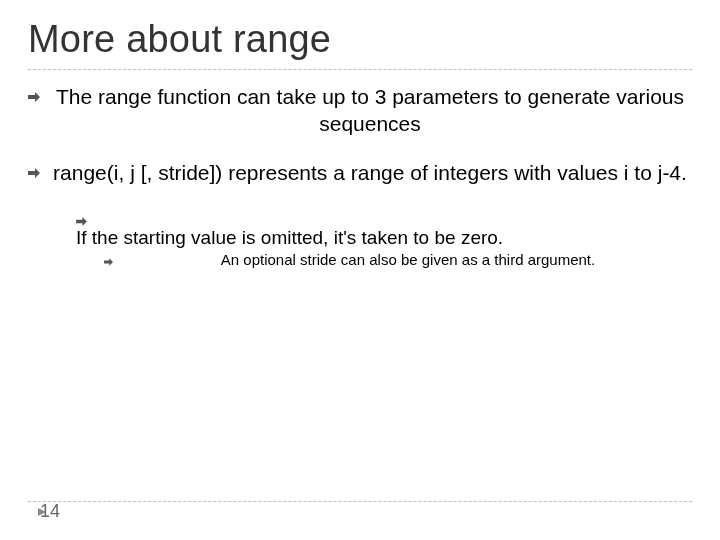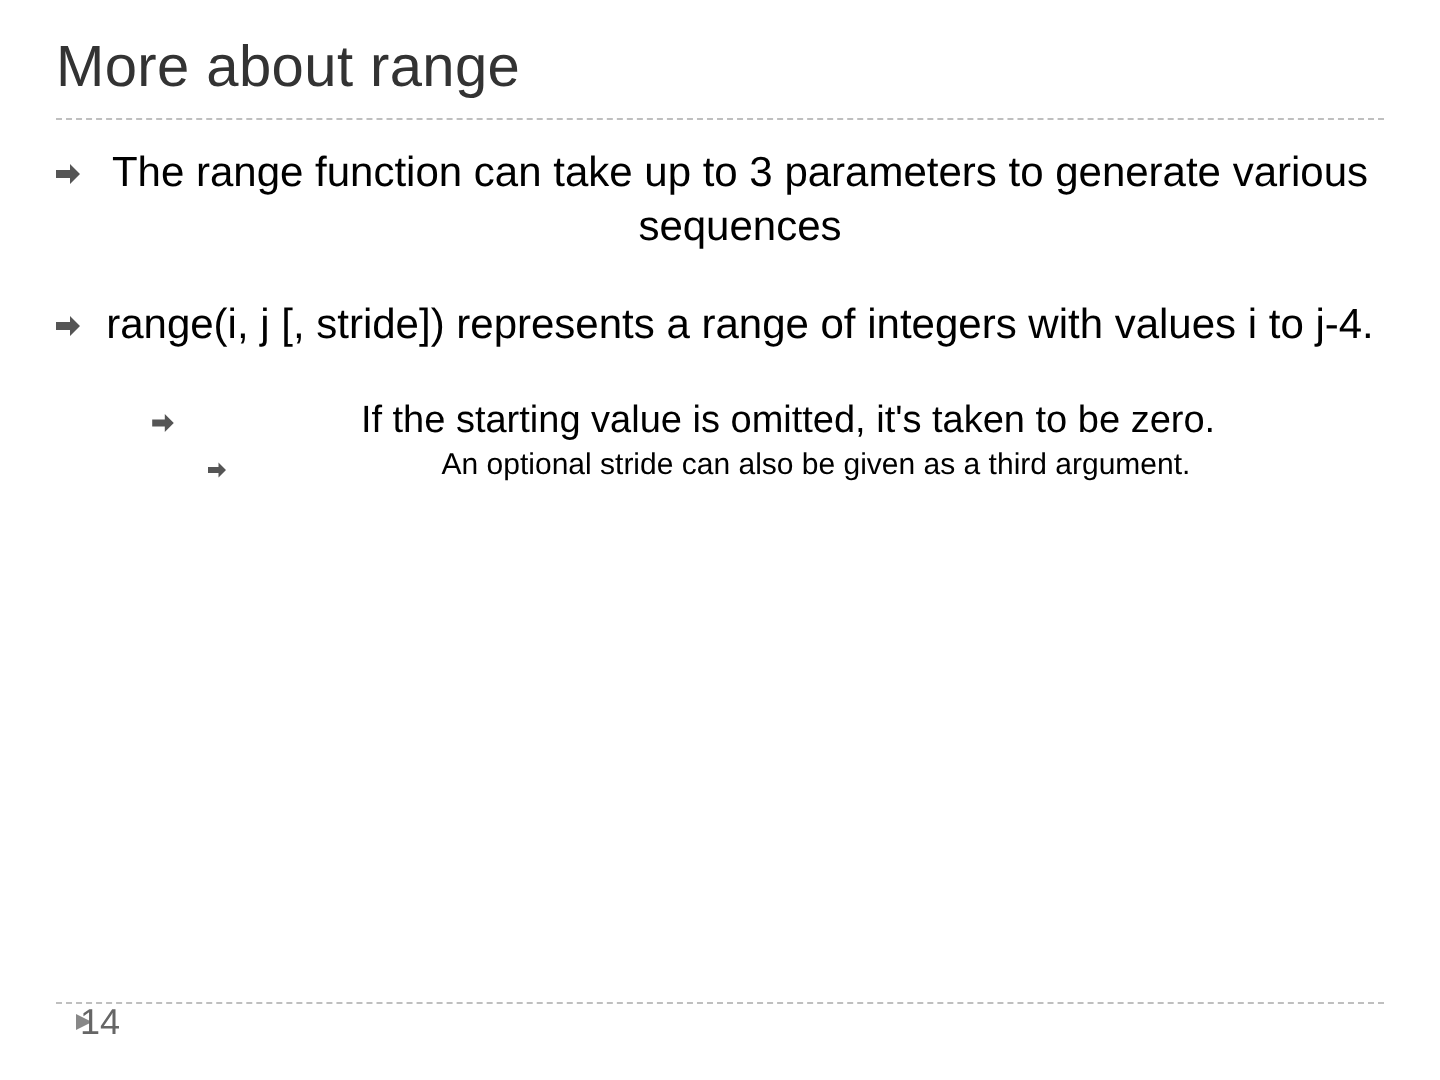--- a/index.html
+++ b/index.html
@@ -4,21 +4,21 @@
 <style>
   * { margin: 0; padding: 0; box-sizing: border-box; }
   html, body { width: 720px; height: 540px; background: #fff; font-family: Arial, Helvetica, sans-serif; color: #000; }
   .slide {
     position: relative;
     width: 720px;
     height: 540px;
     padding: 18px 28px 0 28px;
   }
   .title {
-    font-size: 29px;
+    font-size: 38px;
     font-weight: 400;
     color: #333;
     margin-bottom: 8px;
     letter-spacing: 0.2px;
   }
   .rule {
     border: none;
     border-top: 1px dashed #bfbfbf;
     margin: 2px 0 14px 0;
   }
@@ -34,21 +34,21 @@
     font-size: 21px;
     line-height: 1.28;
   }
   .b1, .b2, .b3 {
     display: flex;
     align-items: flex-start;
     text-align: center;
   }
   .b1 { margin-bottom: 22px; }
   .b1:last-of-type { margin-bottom: 0; }
-  .b2 { margin-top: 10px; margin-left: 28px; font-size: 19px; }
+  .b2 { margin-top: 10px; margin-left: 28px; font-size: 19px; flex-direction: column; }
   .b3 { margin-left: 28px; font-size: 15px; }
   .marker {
     flex: 0 0 auto;
     width: 20px;
     font-weight: 700;
     color: #444;
     line-height: 1.28;
     padding-top: 1px;
   }
   .marker svg { display: block; margin-top: 7px; }

